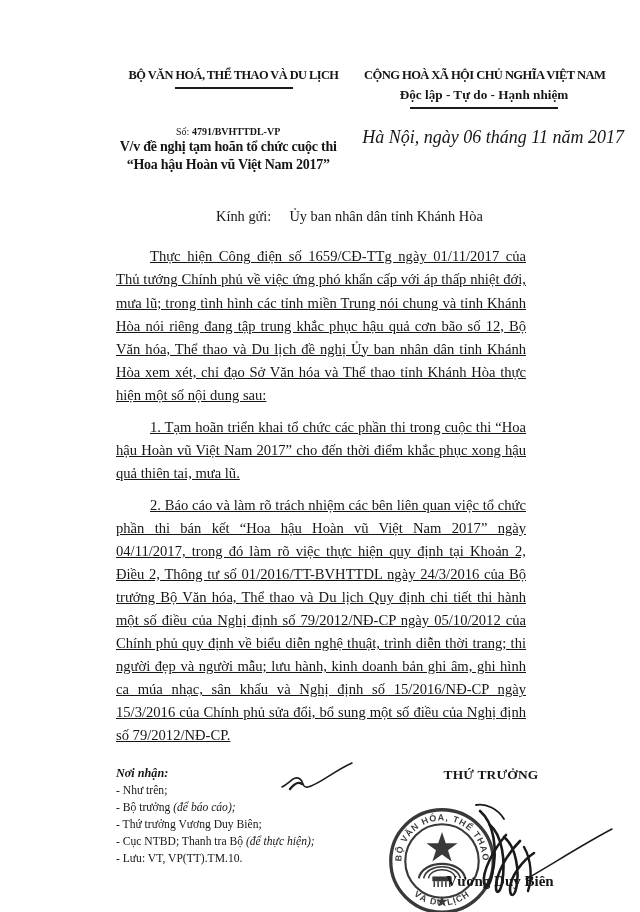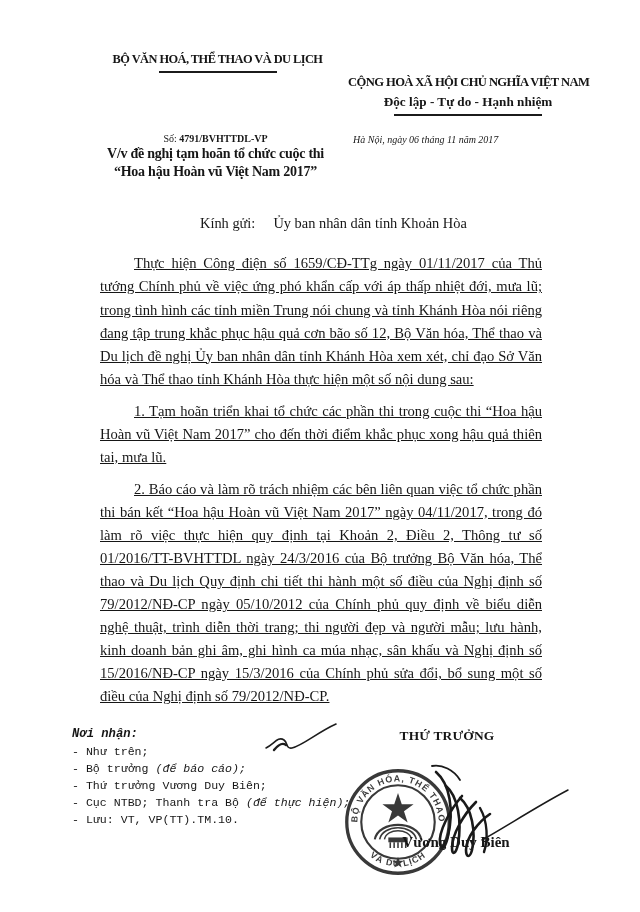--- a/index.html
+++ b/index.html
@@ -14,40 +14,39 @@
     color: #161616;
     overflow: hidden;
     position: relative;
   }
 
   .page {
     position: relative;
     width: 640px;
     height: 912px;
     background: #ffffff;
-    padding: 0;
+    padding: 16px;
     box-sizing: border-box;
   }
 
   
   .header {
     display: flex;
     justify-content: flex-start;
     padding: 52px 0 0 0;
   }
   .header-left {
     width: 245px;
     margin-left: 95px;
     text-align: center;
   }
   .header-right {
     width: 240px;
     margin-left: 8px;
     text-align: center;
-    margin-top: 23px;
   }
   .org-name {
     font-weight: bold;
     font-size: 12.4px;
     letter-spacing: -0.55px;
     line-height: 1.25;
     white-space: nowrap;
   }
   .rule {
     height: 2px;
@@ -93,21 +92,21 @@
   .doc-number b { font-weight: bold; }
   .doc-subject {
     font-size: 14px;
     line-height: 1.3;
     letter-spacing: -0.25px;
     font-weight: bold;
   }
   .doc-subject div { white-space: nowrap; }
   .doc-date {
     font-style: italic;
-    font-size: 10px;
+    font-size: 18px;
     white-space: nowrap;
   }
 
   
   .recipient {
     margin: 34px 0 0 200px;
     font-size: 14.4px;
   }
   .recipient .to-label { margin-right: 18px; }
 
@@ -125,25 +124,24 @@
   }
   .body p.last { margin-bottom: 0; }
 
   
   .footer {
     display: flex;
     margin-top: 18px;
     position: relative;
   }
   .recv {
-    margin-left: 72px;
+    margin-left: 100px;
     width: 268px;
     font-size: 11.6px;
     line-height: 1.46;
-    font-family: Liberation Mono, monospace;
   }
   .recv-title {
     font-weight: bold;
     font-style: italic;
     font-size: 12.2px;
   }
   .recv li {
     list-style: none;
     white-space: nowrap;
   }
@@ -225,21 +223,21 @@
         <div>V/v đề nghị tạm hoãn tổ chức cuộc thi</div>
         <div>“Hoa hậu Hoàn vũ Việt Nam 2017”</div>
       </div>
     </div>
     <div class="meta-right">
       <div class="doc-date">Hà Nội, ngày 06 tháng 11 năm 2017</div>
     </div>
   </div>
 
   <div class="recipient">
-    <span class="to-label">Kính gửi:</span><span>Ủy ban nhân dân tỉnh Khoản Hòa</span>
+    <span class="to-label">Kính gửi:</span><span>Ủy ban nhân dân tỉnh Khánh Hòa</span>
   </div>
 
   <div class="body">
     <p>Thực hiện Công điện số 1659/CĐ-TTg ngày 01/11/2017 của Thủ tướng Chính phủ về việc ứng phó khẩn cấp với áp thấp nhiệt đới, mưa lũ; trong tình hình các tỉnh miền Trung nói chung và tỉnh Khánh Hòa nói riêng đang tập trung khắc phục hậu quả cơn bão số 12, Bộ Văn hóa, Thể thao và Du lịch đề nghị Ủy ban nhân dân tỉnh Khánh Hòa xem xét, chỉ đạo Sở Văn hóa và Thể thao tỉnh Khánh Hòa thực hiện một số nội dung sau:</p>
     <p>1. Tạm hoãn triển khai tổ chức các phần thi trong cuộc thi “Hoa hậu Hoàn vũ Việt Nam 2017” cho đến thời điểm khắc phục xong hậu quả thiên tai, mưa lũ.</p>
     <p>2. Báo cáo và làm rõ trách nhiệm các bên liên quan việc tổ chức phần thi bán kết “Hoa hậu Hoàn vũ Việt Nam 2017” ngày 04/11/2017, trong đó làm rõ việc thực hiện quy định tại Khoản 2, Điều 2, Thông tư số 01/2016/TT-BVHTTDL ngày 24/3/2016 của Bộ trưởng Bộ Văn hóa, Thể thao và Du lịch Quy định chi tiết thi hành một số điều của Nghị định số 79/2012/NĐ-CP ngày 05/10/2012 của Chính phủ quy định về biểu diễn nghệ thuật, trình diễn thời trang; thi người đẹp và người mẫu; lưu hành, kinh doanh bản ghi âm, ghi hình ca múa nhạc, sân khấu và Nghị định số 15/2016/NĐ-CP ngày 15/3/2016 của Chính phủ sửa đổi, bổ sung một số điều của Nghị định số 79/2012/NĐ-CP.</p>
   </div>
 
   <div class="footer">
 

